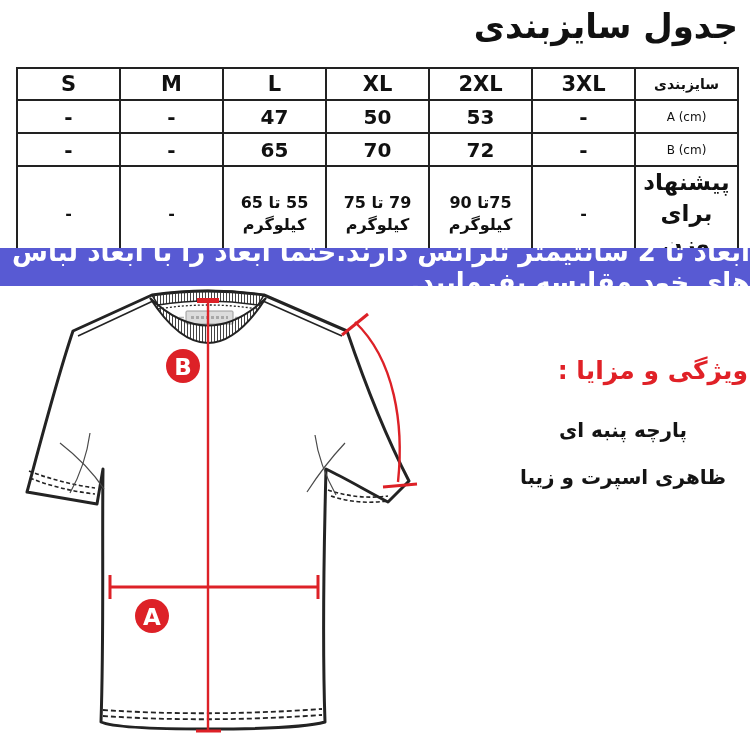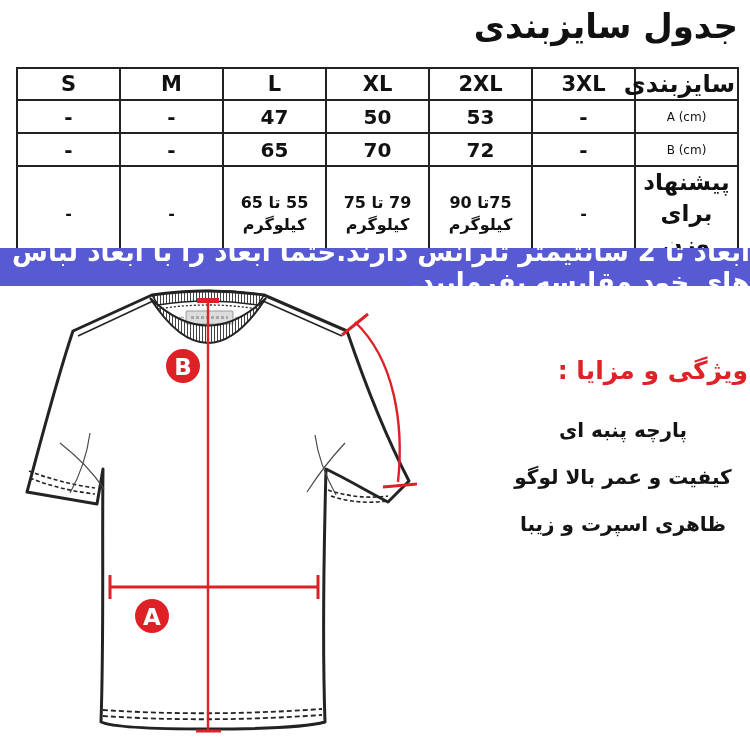--- a/index.html
+++ b/index.html
@@ -20,21 +20,21 @@
   
   table.size-table {
     position:absolute; top:63px; left:16px; width:723px;
     border-collapse:collapse; table-layout:fixed;
   }
   table.size-table th, table.size-table td {
     border:2px solid #222; text-align:center; vertical-align:middle;
     direction:rtl; color:#111; white-space:pre-line; padding:0 2px;
   }
   table.size-table th { height:32px; font-size:21px; font-weight:700; }
-  table.size-table th.label-col { font-size:24px; font-weight:600; }
+  table.size-table th.label-col { font-size:14px; font-weight:600; }
   tr.row-a td, tr.row-b td { height:33px; font-size:20px; font-weight:700; }
   tr.row-a td.label-cell, tr.row-b td.label-cell { font-size:12px; font-weight:500; }
   tr.row-weight td { height:67px; font-size:16px; font-weight:700; line-height:1.35; }
   tr.row-weight td.label-cell { font-size:23px; font-weight:600; }
 
   
   .notice-banner {
     position:absolute; top:244px; left:0; width:750px; height:38px;
     background:#585ad3; color:#fff; direction:rtl;
     display:flex; align-items:center; justify-content:center;
@@ -110,21 +110,20 @@
 برای وزن</td>
       </tr>
     </tbody>
   </table>
 
   <div class="notice-banner">ابعاد تا 2 سانتیمتر تلرانس دارند.حتما ابعاد را با ابعاد لباس های خود مقایسه بفرمایید.</div>
 
   <div class="features">
     <div class="features-heading">ویژگی و مزایا :</div>
     <div class="feature-item">پارچه پنبه ای</div>
-    <div class="feature-item">کیفیت و عمر بالا لوگو</div>
     <div class="feature-item">ظاهری اسپرت و زیبا</div>
   </div>
 
   <div class="tshirt-wrap">
     <svg width="510" height="469" viewBox="0 0 510 469" xmlns="http://www.w3.org/2000/svg">
       <defs>
         <pattern id="rib" patternUnits="userSpaceOnUse" width="3" height="10">
           <path d="M1.5,0 V10" stroke="#2e2e2e" stroke-width="0.9"></path>
         </pattern>
       </defs>

